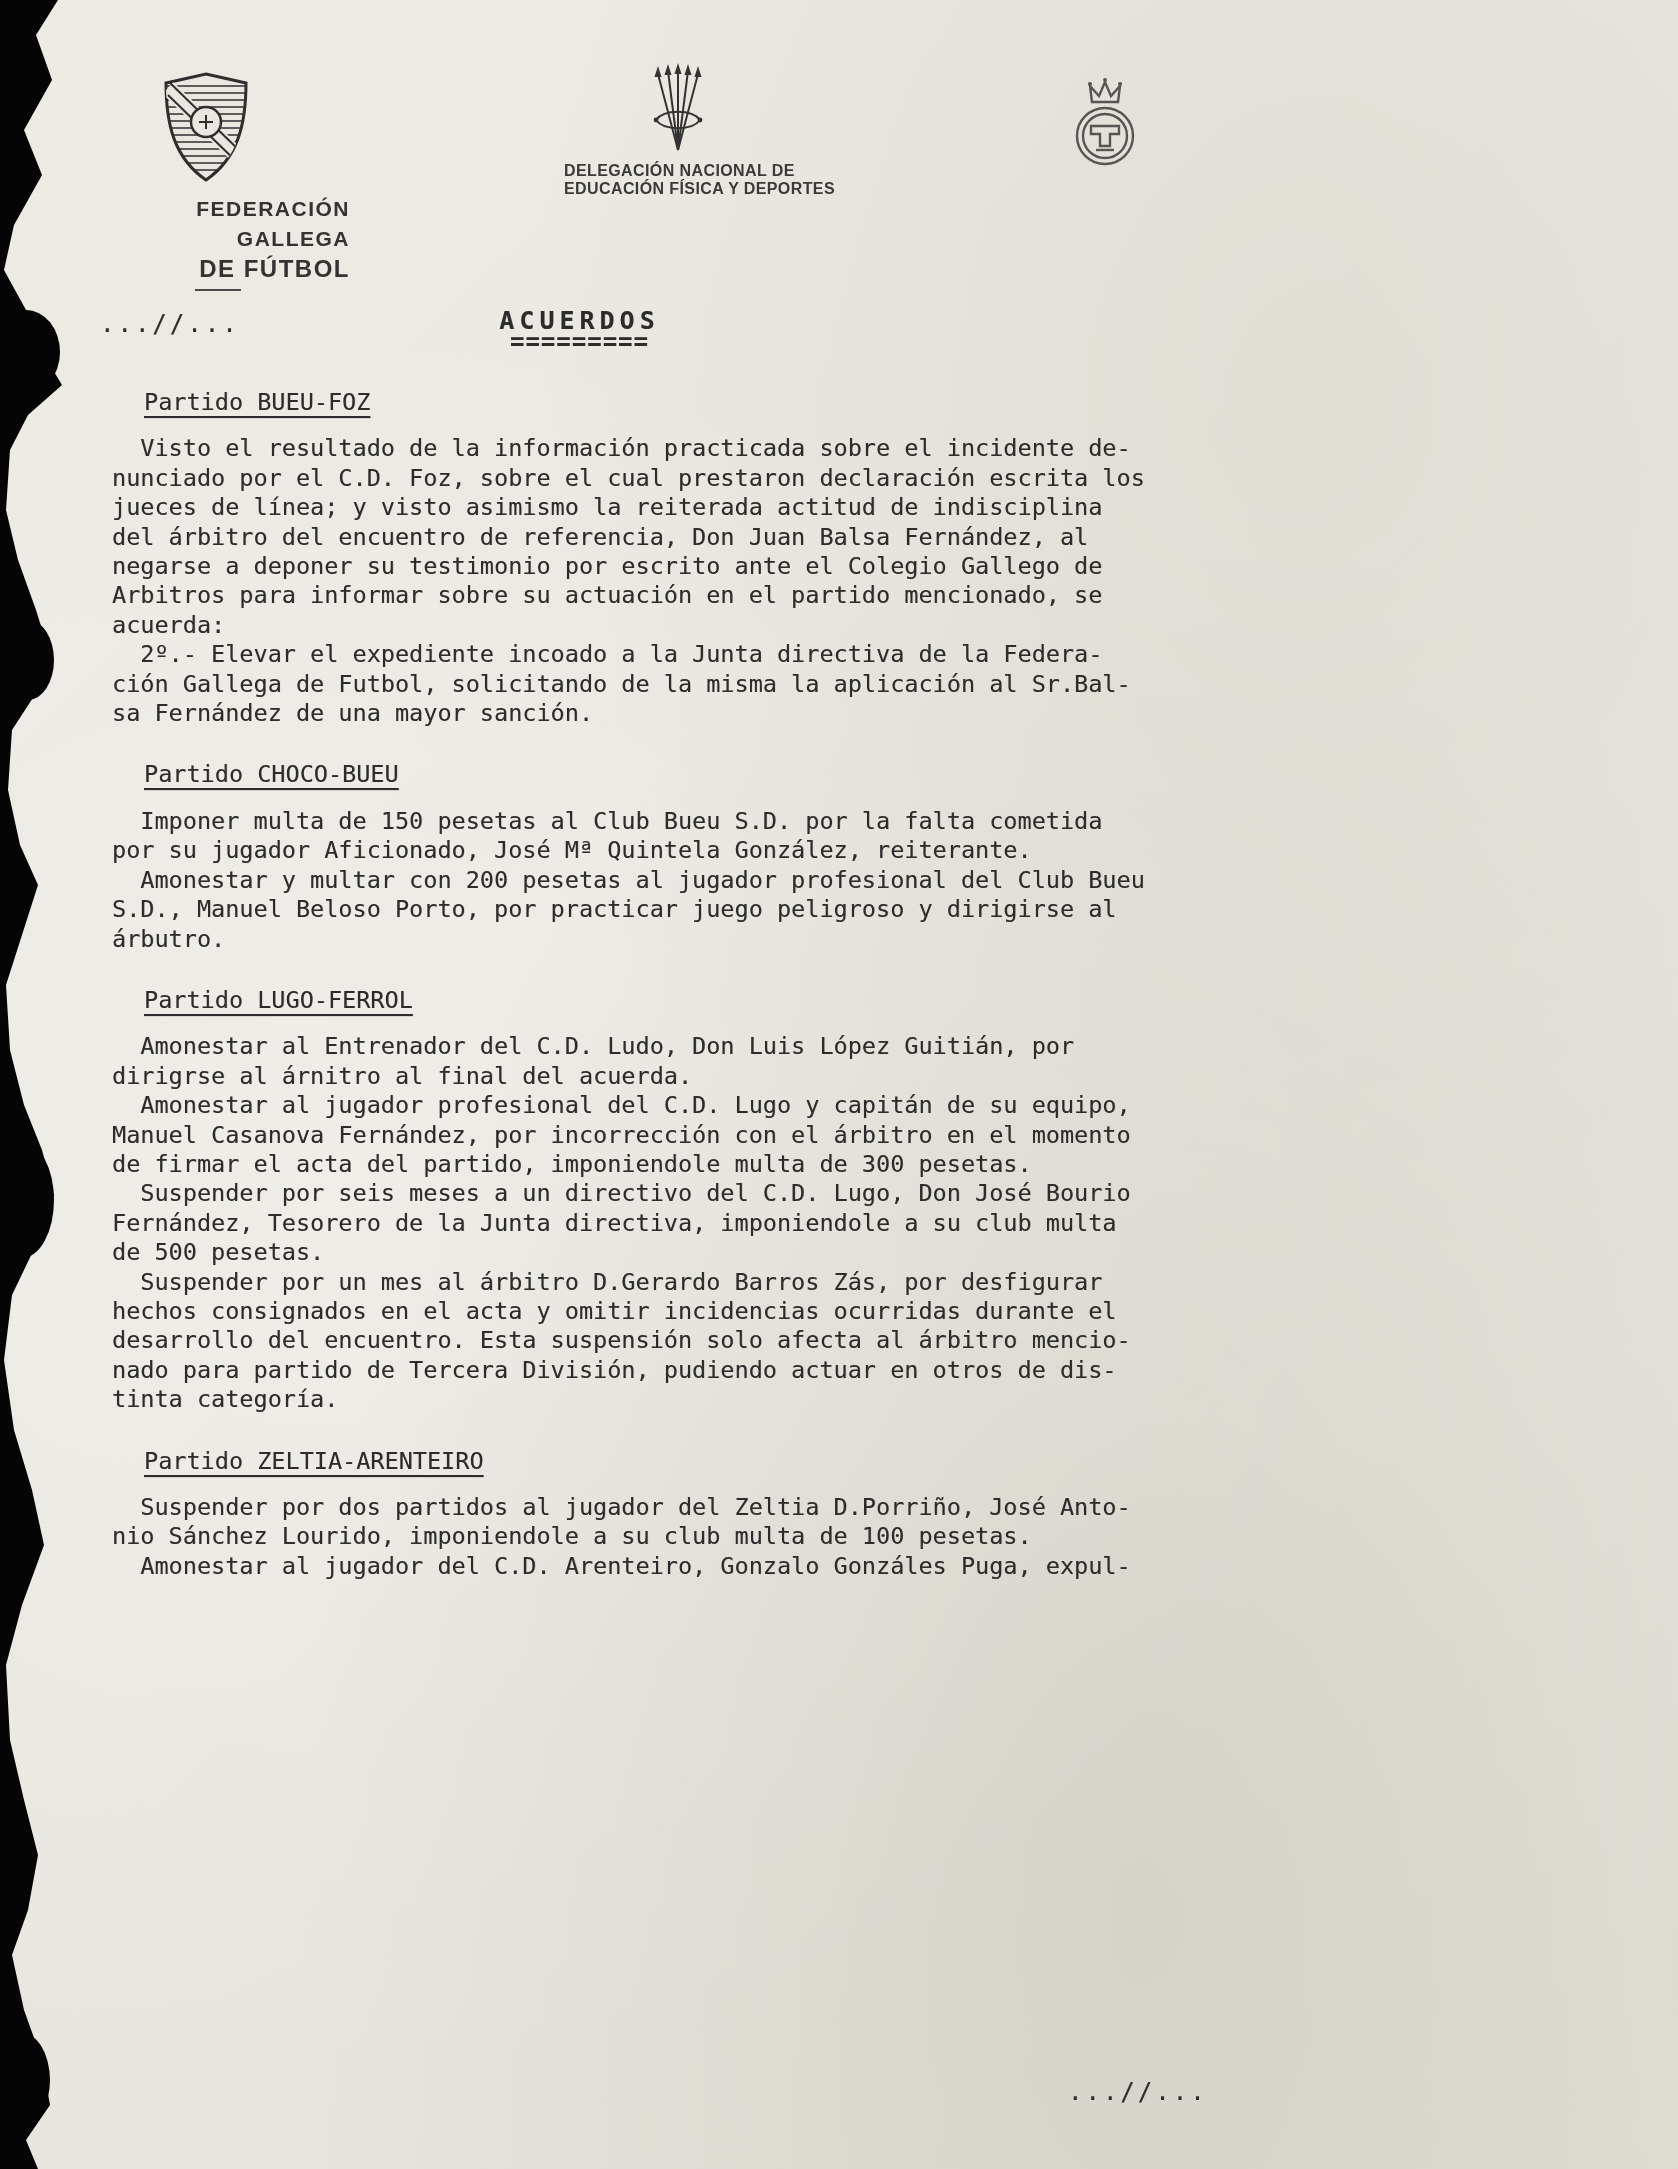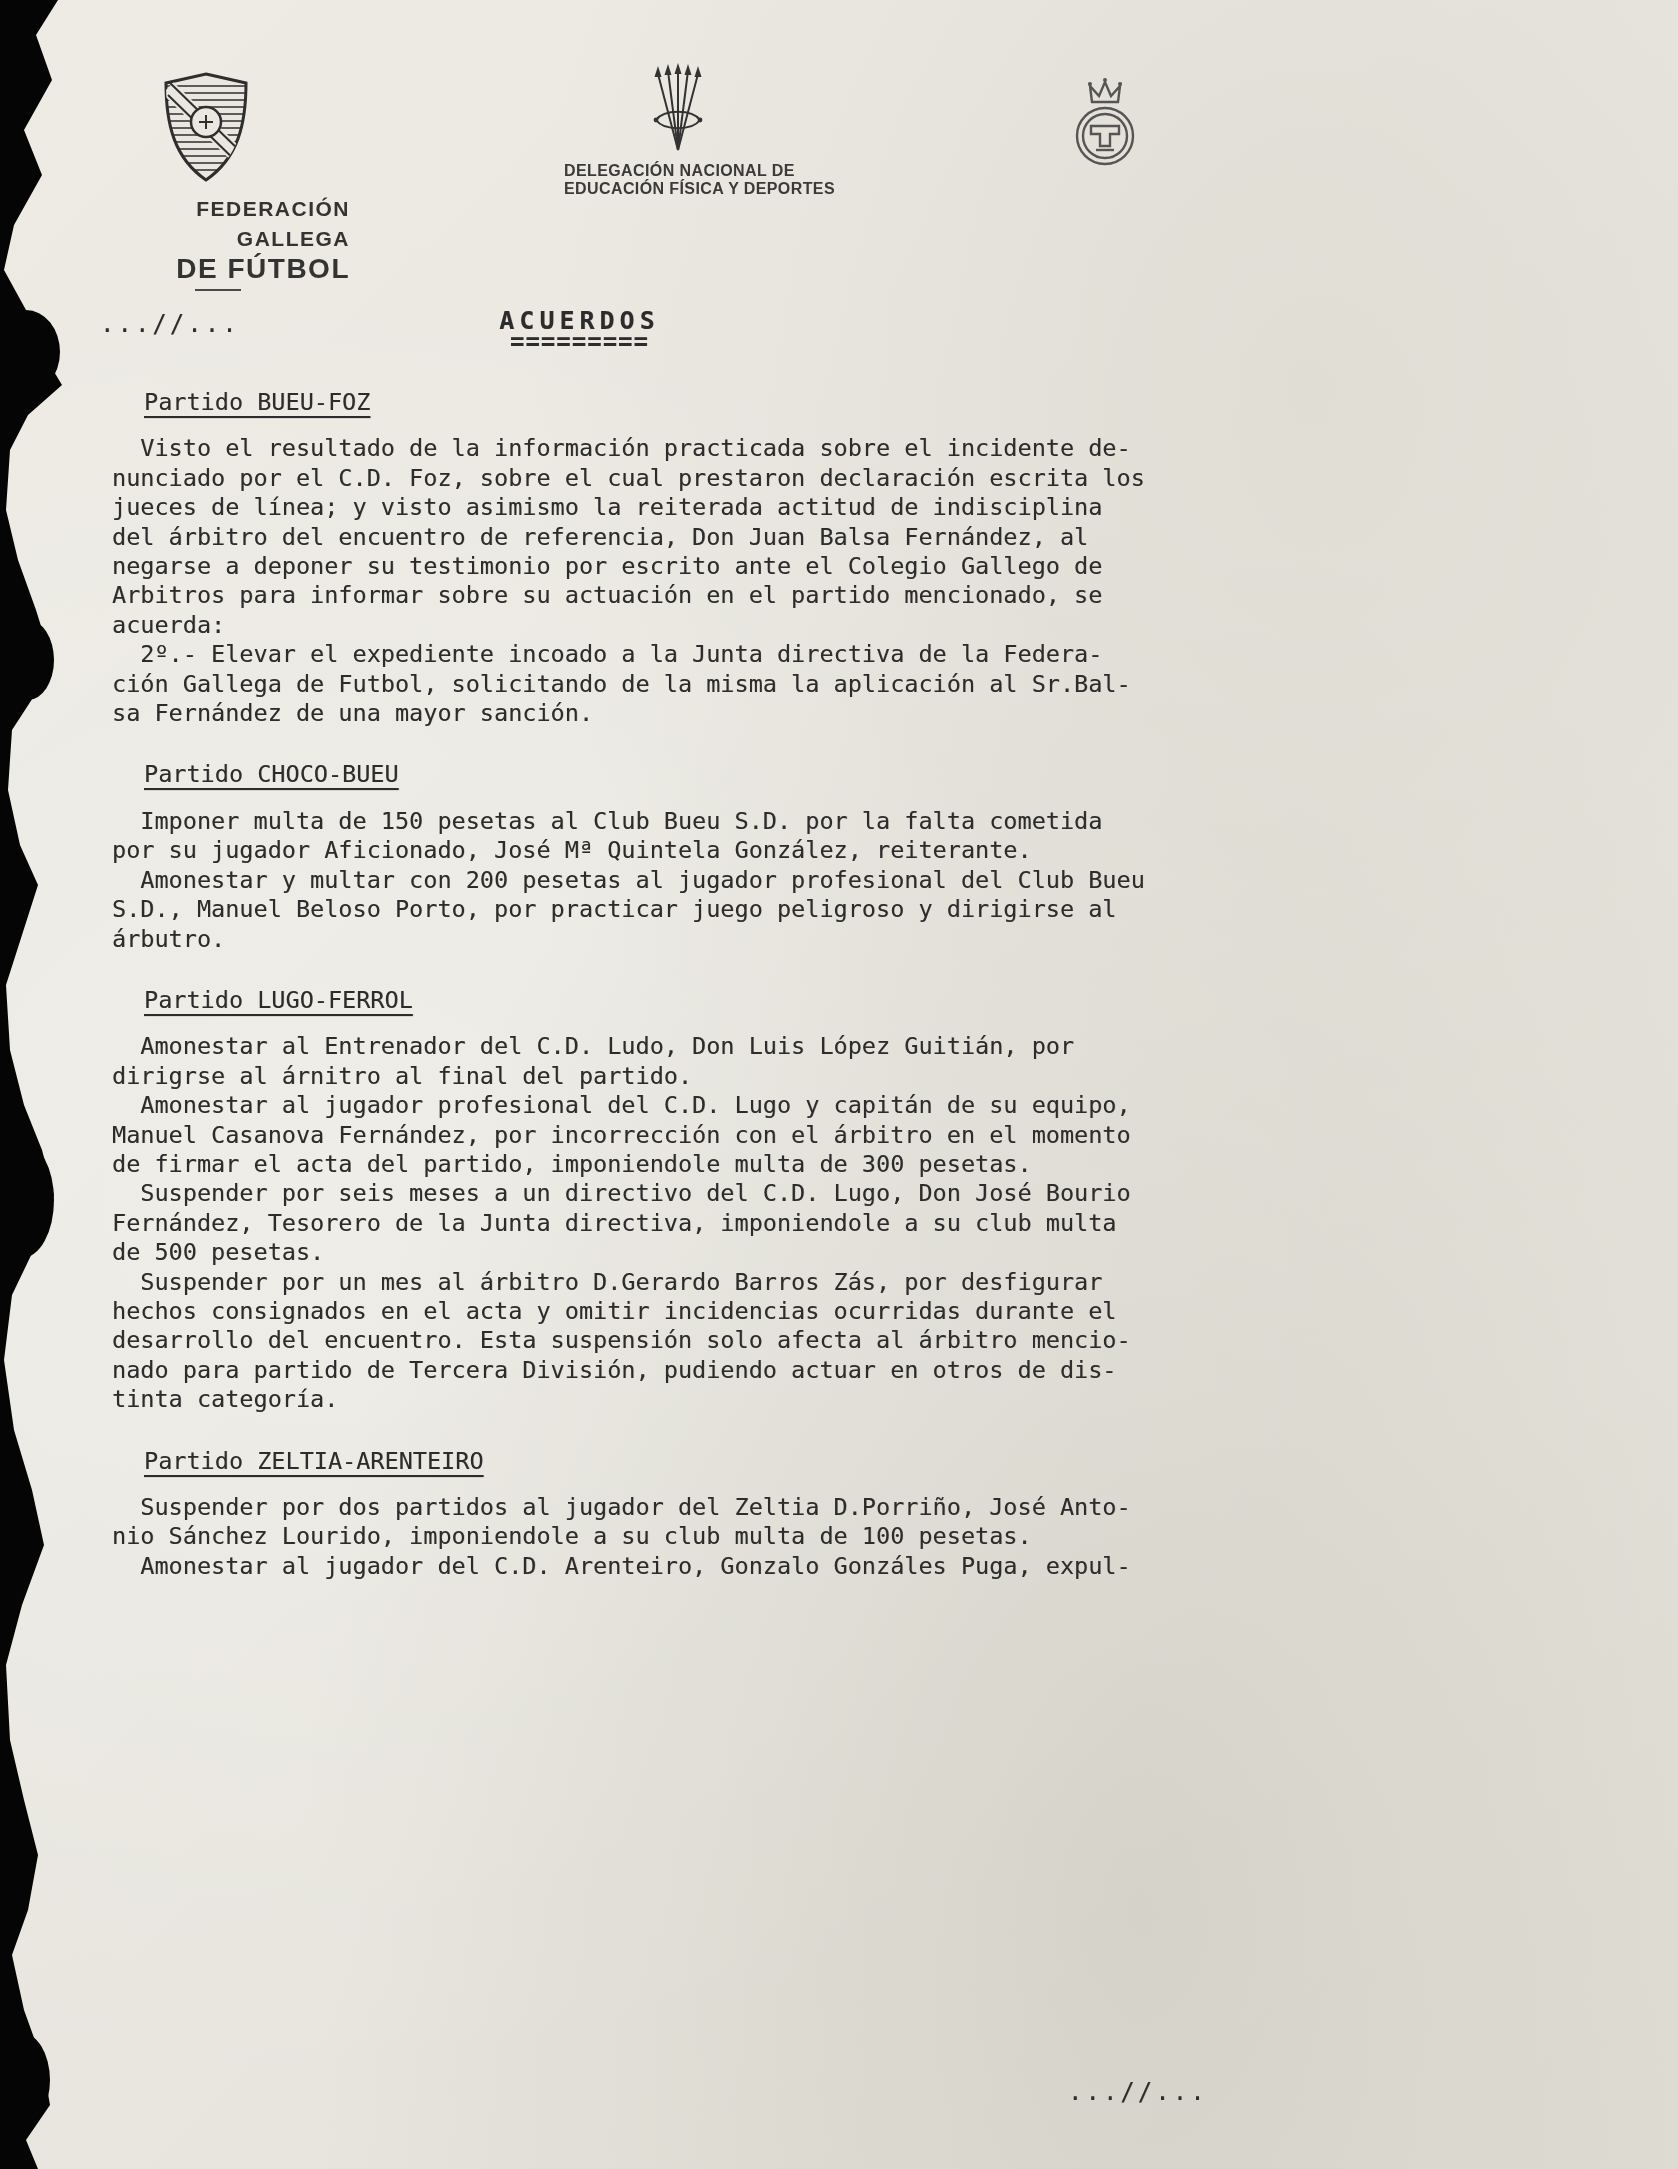--- a/index.html
+++ b/index.html
@@ -20,21 +20,21 @@
   }
   .torn-edge { position:absolute; left:-2px; top:0; width:84px; height:2169px; z-index:5; }
   
   .org-left {
     position:absolute; left:86px; top:194px; width:264px;
     text-align:right;
     font-family:"Liberation Sans", sans-serif;
     font-weight:bold; font-size:21px; letter-spacing:1.5px; color:#333;
     text-shadow:none; line-height:30px;
   }
-  .org-left .l2 { font-size:28px; }
+  .org-left .l2 { font-size:24px; }
   .org-left .rule { width:46px; height:2px; background:#4a4a4a; margin:5px auto 0; }
   .org-center {
     position:absolute; left:564px; top:162px;
     font-family:"Liberation Sans", sans-serif;
     font-weight:bold; font-size:16px; letter-spacing:0.4px;
     color:#3a3a3a; line-height:18px; text-shadow:none;
   }
   .logo-shield  { position:absolute; left:160px;  top:70px; }
   .logo-falange { position:absolute; left:650px;  top:62px; }
   .logo-crest   { position:absolute; left:1072px; top:76px; }
@@ -168,21 +168,21 @@
       <p class="para">  Imponer multa de 150 pesetas al Club Bueu S.D. por la falta cometida
 por su jugador Aficionado, José Mª Quintela González, reiterante.</p>
       <p class="para">  Amonestar y multar con 200 pesetas al jugador profesional del Club Bueu
 S.D., Manuel Beloso Porto, por practicar juego peligroso y dirigirse al
 árbutro.</p>
     </section>
 
     <section class="doc-section">
       <h2 class="sec-heading"><span class="u">Partido LUGO-FERROL</span></h2>
       <p class="para">  Amonestar al Entrenador del C.D. Ludo, Don Luis López Guitián, por
-dirigrse al árnitro al final del partido.</p>
+dirigrse al árnitro al final del acuerda.</p>
       <p class="para">  Amonestar al jugador profesional del C.D. Lugo y capitán de su equipo,
 Manuel Casanova Fernández, por incorrección con el árbitro en el momento
 de firmar el acta del partido, imponiendole multa de 300 pesetas.</p>
       <p class="para">  Suspender por seis meses a un directivo del C.D. Lugo, Don José Bourio
 Fernández, Tesorero de la Junta directiva, imponiendole a su club multa
 de 500 pesetas.</p>
       <p class="para">  Suspender por un mes al árbitro D.Gerardo Barros Zás, por desfigurar
 hechos consignados en el acta y omitir incidencias ocurridas durante el
 desarrollo del encuentro. Esta suspensión solo afecta al árbitro mencio-
 nado para partido de Tercera División, pudiendo actuar en otros de dis-

